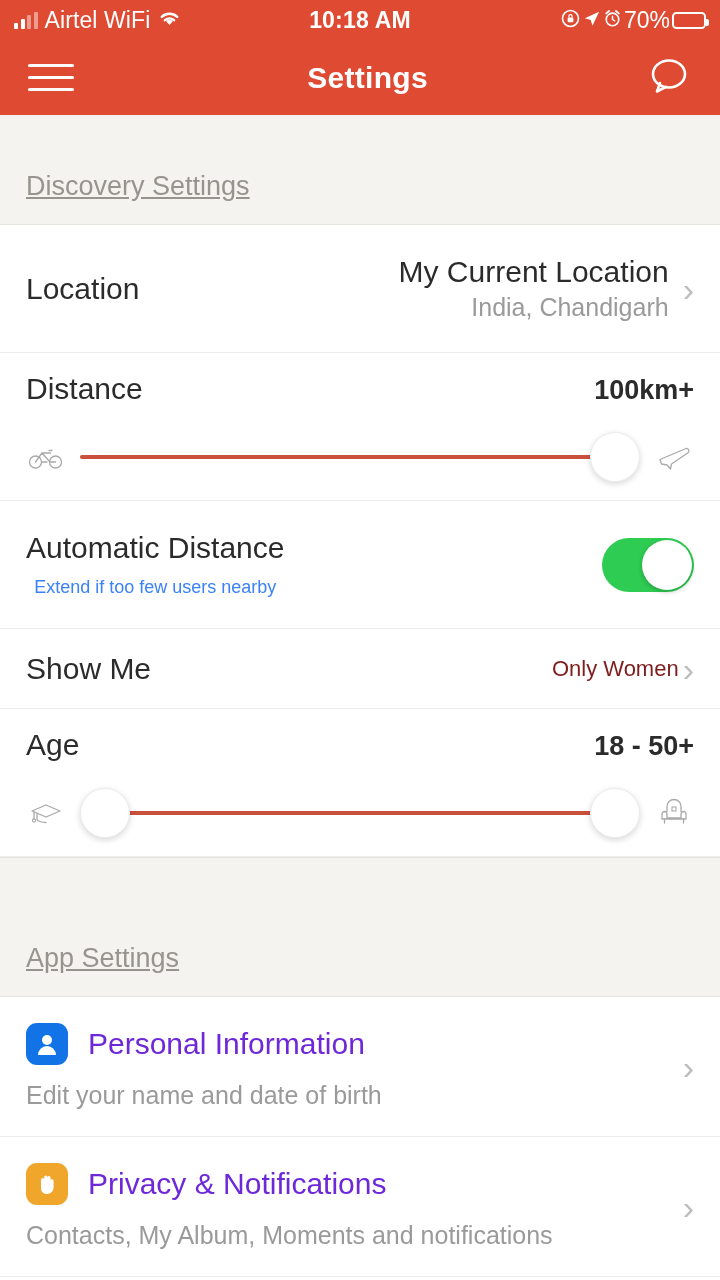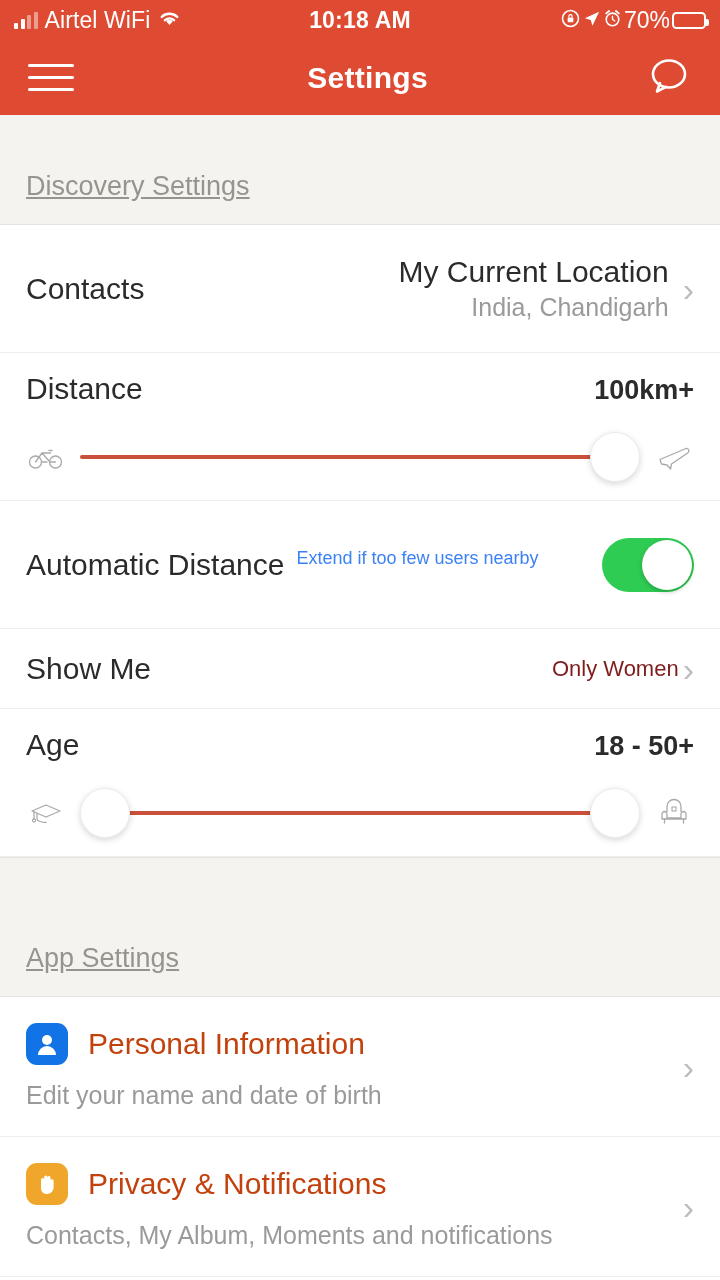--- a/index.html
+++ b/index.html
@@ -97,21 +97,21 @@
   .track-fill{ position:absolute; height:4px; background:#C9503A; border-radius:2px; }
   .thumb{
     position:absolute; width:50px; height:50px; border-radius:50%;
     background:#fff; border:1px solid #ECECEC;
     box-shadow:0 2px 6px rgba(0,0,0,.16);
     cursor:pointer;
   }
 
   
   .row-toggle{ height:128px; justify-content:space-between; }
-  .toggle-texts{ display:flex; flex-direction:row; gap:12px; }
+  .toggle-texts{ display:flex; flex-direction:column; gap:12px; }
   .switch{
     width:92px; height:54px; border-radius:27px;
     background:#2ECC52; position:relative; cursor:pointer; flex:0 0 auto;
   }
   .switch .knob{
     position:absolute; top:2px; left:40px;
     width:50px; height:50px; border-radius:50%;
     background:#fff; box-shadow:0 2px 5px rgba(0,0,0,.22);
   }
 
@@ -124,21 +124,21 @@
   .row-app{ height:140px; justify-content:space-between; }
   .app-left{ display:flex; align-items:flex-start; gap:0; flex-direction:column; }
   .app-main{ display:flex; align-items:center; gap:20px; }
   .app-icon{
     width:42px; height:42px; border-radius:11px;
     display:flex; align-items:center; justify-content:center; flex:0 0 auto;
   }
   .app-icon.blue{ background:#1273E6; }
   .app-icon.orange{ background:#F0A52B; }
   .app-icon.gray{ background:#9B9B9B; }
-  .app-title{ font-size:30px; color:#c2410c; }
+  .app-title{ font-size:30px; color:#6d28d9; }
   .app-sub{ font-size:25px; color:#9A9A9A; margin-top:16px; }
   .row-app .chevron{ align-self:center; }
 
   .row-cut{ height:40px; border-bottom:none; overflow:hidden; align-items:flex-start; padding-top:10px; }
   .row-cut .app-main{ align-items:flex-start; }
 </style>
 </head>
 <body>
 
 <div class="status-bar">
@@ -201,21 +201,21 @@
   </div>
 </div>
 
 <div class="section-header">
   <span>Discovery Settings</span>
 </div>
 
 <div class="rows">
 
   <div class="row row-location">
-    <span class="row-title">Contacts</span>
+    <span class="row-title">Location</span>
     <div class="loc-right">
       <div class="loc-vals">
         <div class="loc-main">My Current Location</div>
         <div class="loc-sub">India, Chandigarh</div>
       </div>
       <span class="chevron">›</span>
     </div>
   </div>
 
   <div class="row row-slider">

